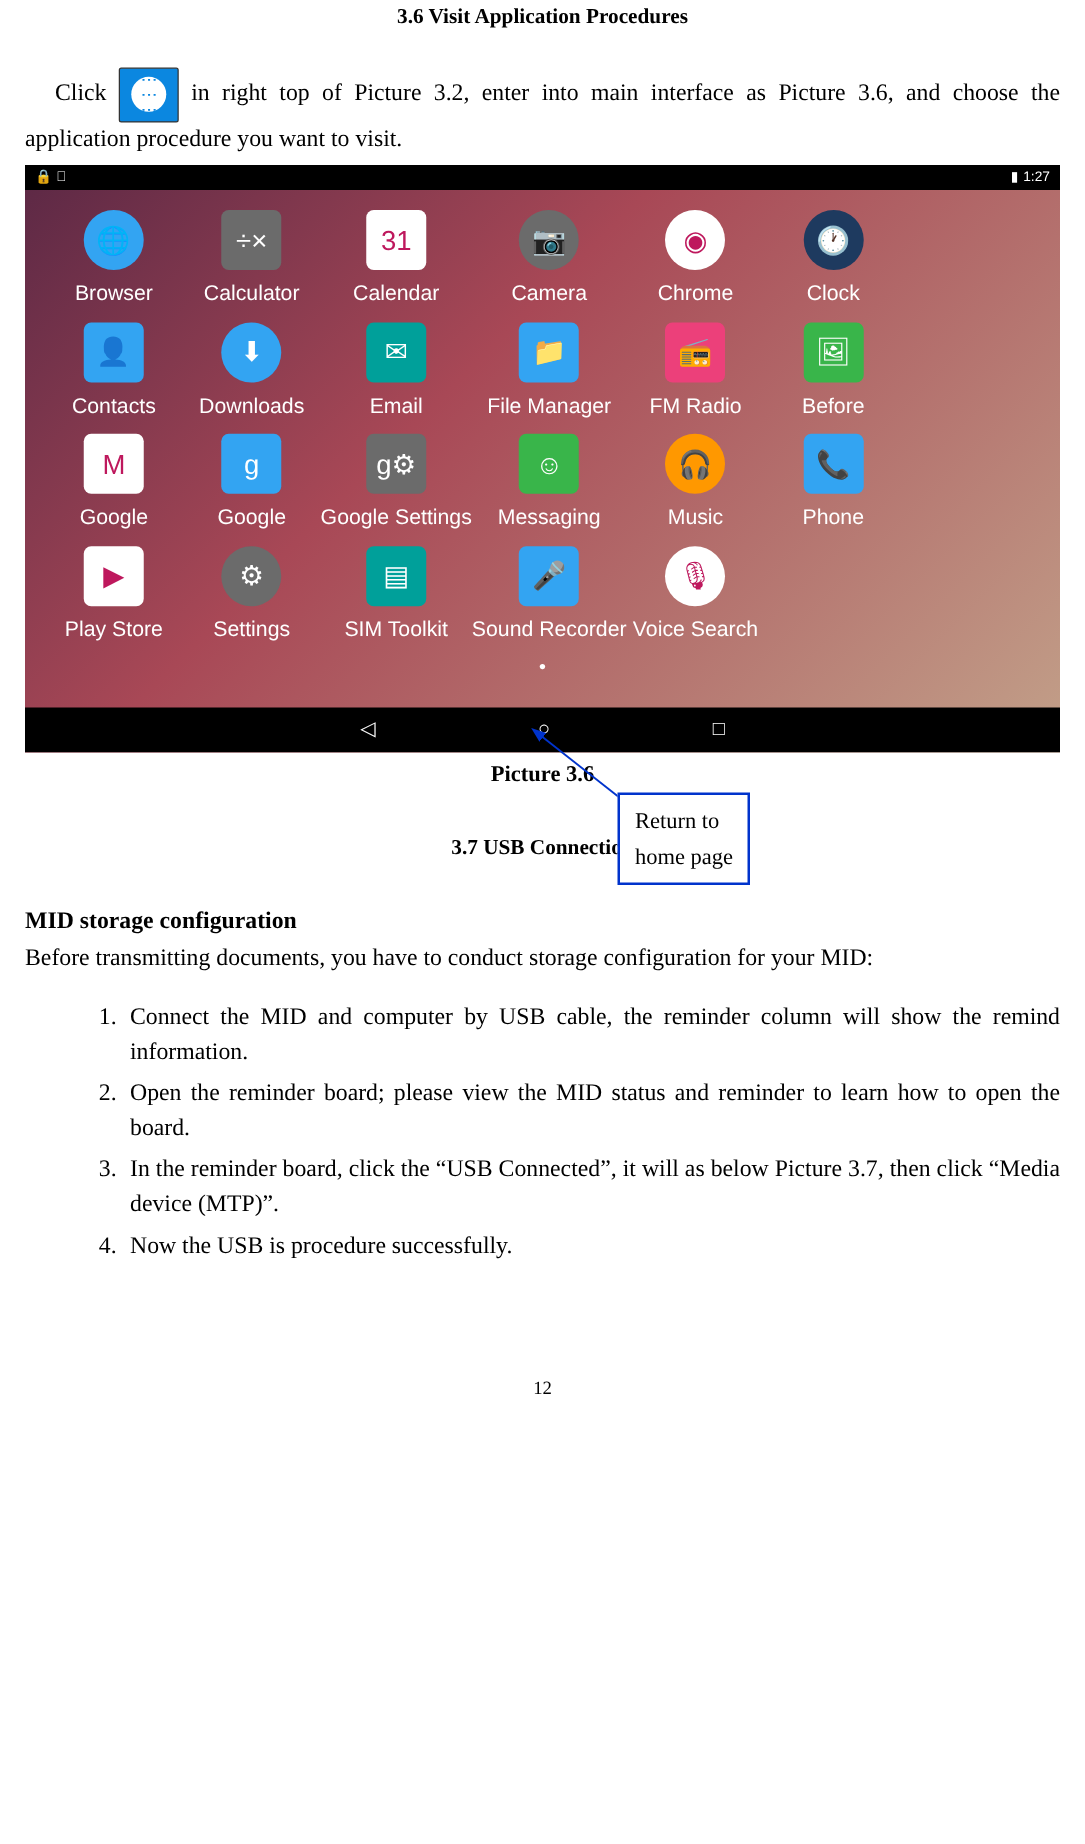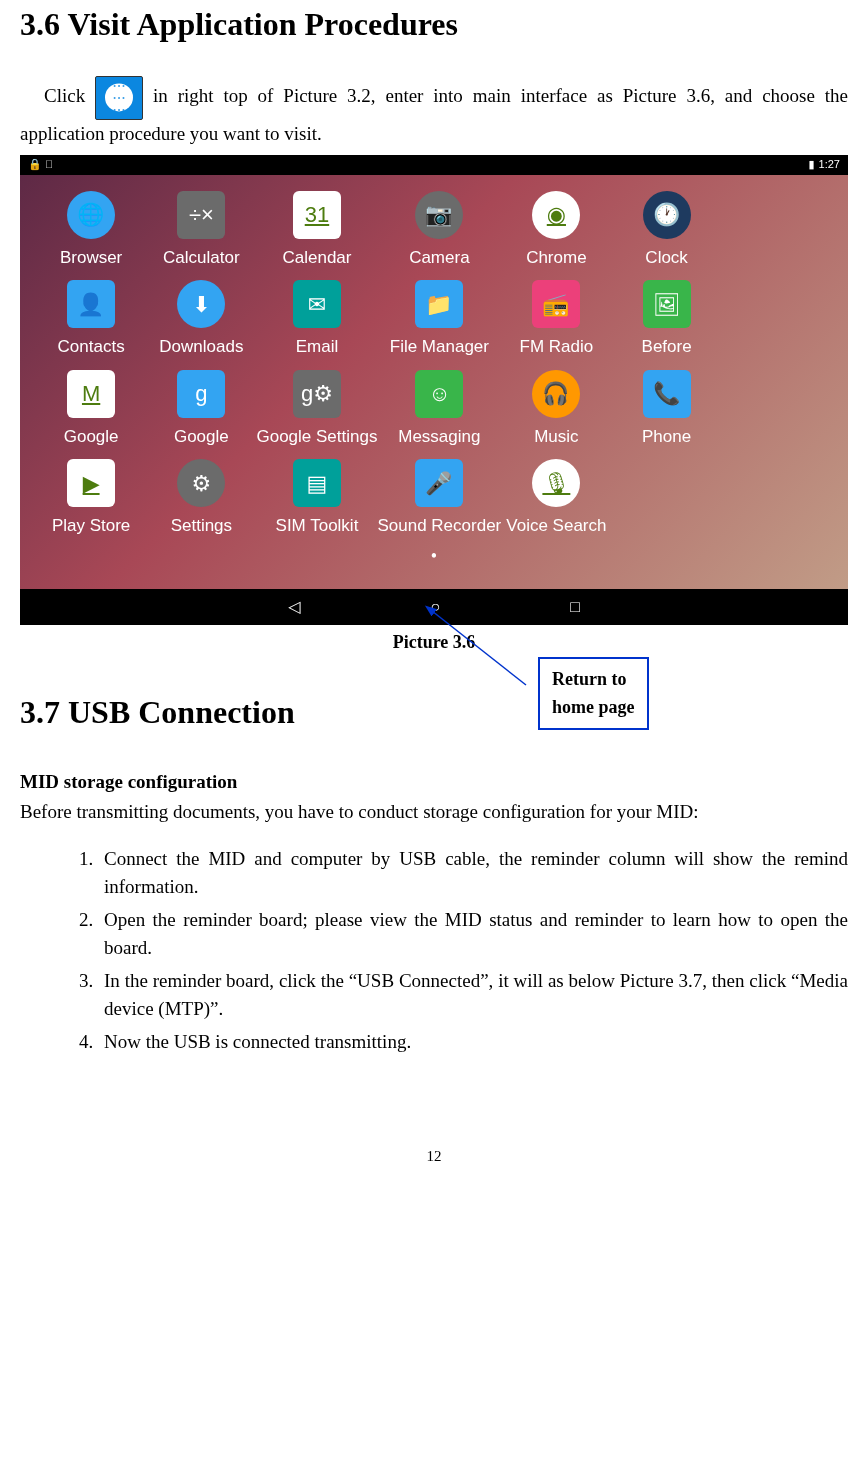--- a/index.html
+++ b/index.html
@@ -6,23 +6,24 @@
     body {
       font-family: "Times New Roman", serif;
       font-size: 19px;
       color: #000;
       background: #fff;
       width: 868px;
       padding: 0 20px;
       line-height: 1.5;
     }
     h2 {
-      font-size: 32px;
+      font-size: 17px;
       font-weight: bold;
       margin-bottom: 28px;
+      text-align: center;
     }
     .intro-para {
       margin-bottom: 6px;
       text-align: justify;
     }
     .intro-para .indent { display: inline-block; width: 24px; }
     .inline-icon {
       display: inline-block;
       width: 48px;
       height: 44px;
@@ -152,21 +153,21 @@
       margin-bottom: 4px;
       text-align: justify;
     }
     .page-num {
       text-align: center;
       font-size: 15px;
       margin-top: 89px;
     }
     
     .b-blue{background:#33a4f2;} .b-gray{background:#6b6b6b;}
-    .b-white{background:#fff;color:#4d7c0f;text-decoration:underline;} .b-green{background:#39b54a;}
+    .b-white{background:#fff;color:#be185d;} .b-green{background:#39b54a;}
     .b-teal{background:#00a09a;} .b-orange{background:#ff9800;} .b-navy{background:#1e3a5f;} .b-pink{background:#ec407a;}
     .round{border-radius:50%;}
   </style>
 </head>
 <body>
 
 <h2>3.6 Visit Application Procedures</h2>
 
 <p class="intro-para">
   <span class="indent"></span><span>Click</span>
@@ -295,30 +296,30 @@
 
   <svg class="arrow-svg" width="828" height="560">
     <defs>
       <marker id="ah" markerWidth="10" markerHeight="10" refX="2" refY="3" orient="auto">
         <path d="M0,0 L0,6 L8,3 z" fill="#0033cc"></path>
       </marker>
     </defs>
     <line x1="506" y1="530" x2="412" y2="456" stroke="#0033cc" stroke-width="1.5" marker-end="url(#ah)"></line>
   </svg>
 
-  <div class="callout" style="left:518px; top:502px;font-weight:bold;">
+  <div class="callout" style="left:474px; top:502px;">
     <span>Return to</span><br>
     <span>home page</span>
   </div>
 
   <h2 style="margin-top:32px;">3.7 USB Connection</h2>
 </div>
 
 <div class="sub-heading">MID storage configuration</div>
 <p class="para">Before transmitting documents, you have to conduct storage configuration for your MID:</p>
 <ol class="list" id="steps-list">
     <li>Connect the MID and computer by USB cable, the reminder column will show the remind information.</li>
     <li>Open the reminder board; please view the MID status and reminder to learn how to open the board.</li>
     <li>In the reminder board, click the “USB Connected”, it will as below Picture 3.7, then click “Media device (MTP)”.</li>
-    <li>Now the USB is connected transmitting.</li>
+    <li>Now the USB is procedure successfully.</li>
   </ol>
 
 <div class="page-num">12</div>
 
 </body></html>

